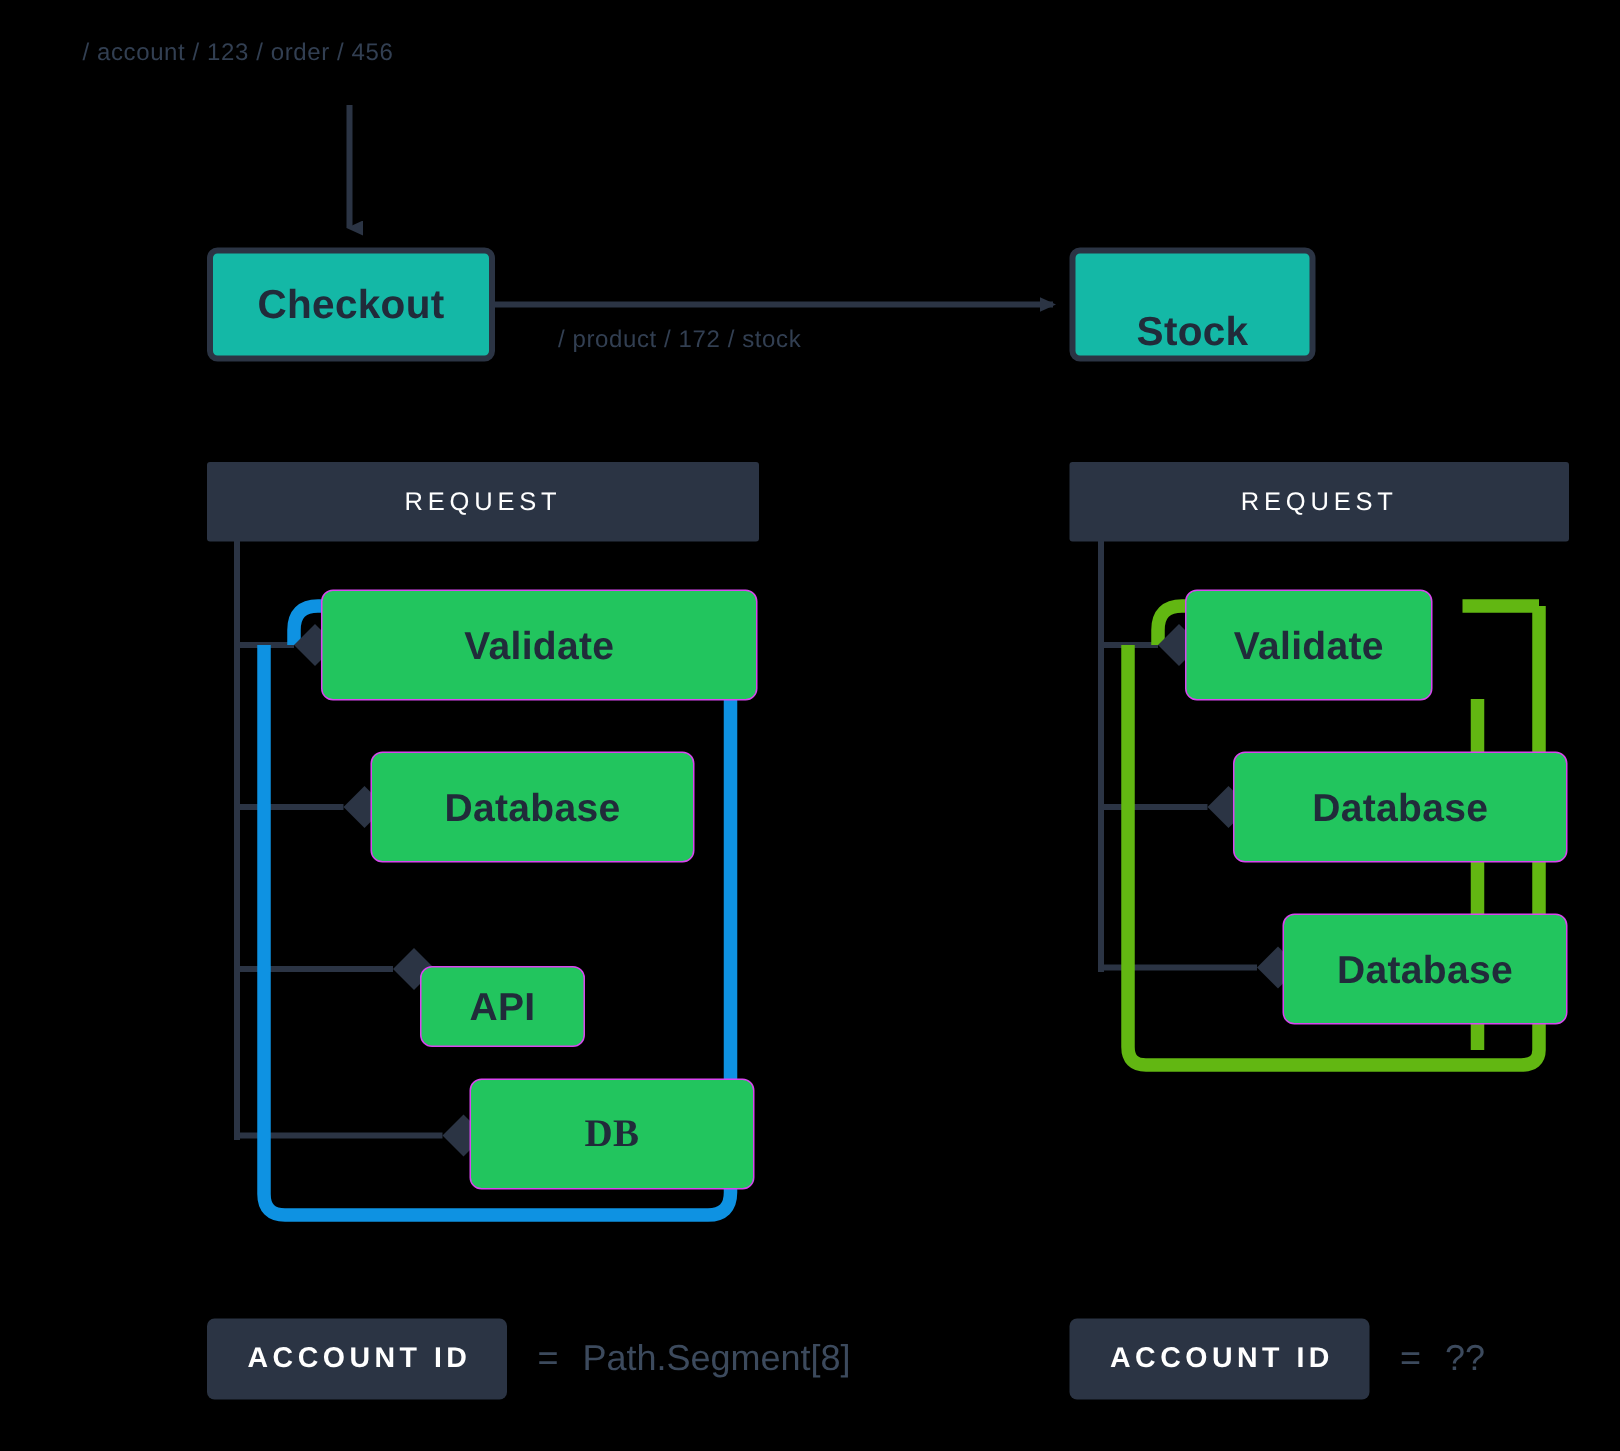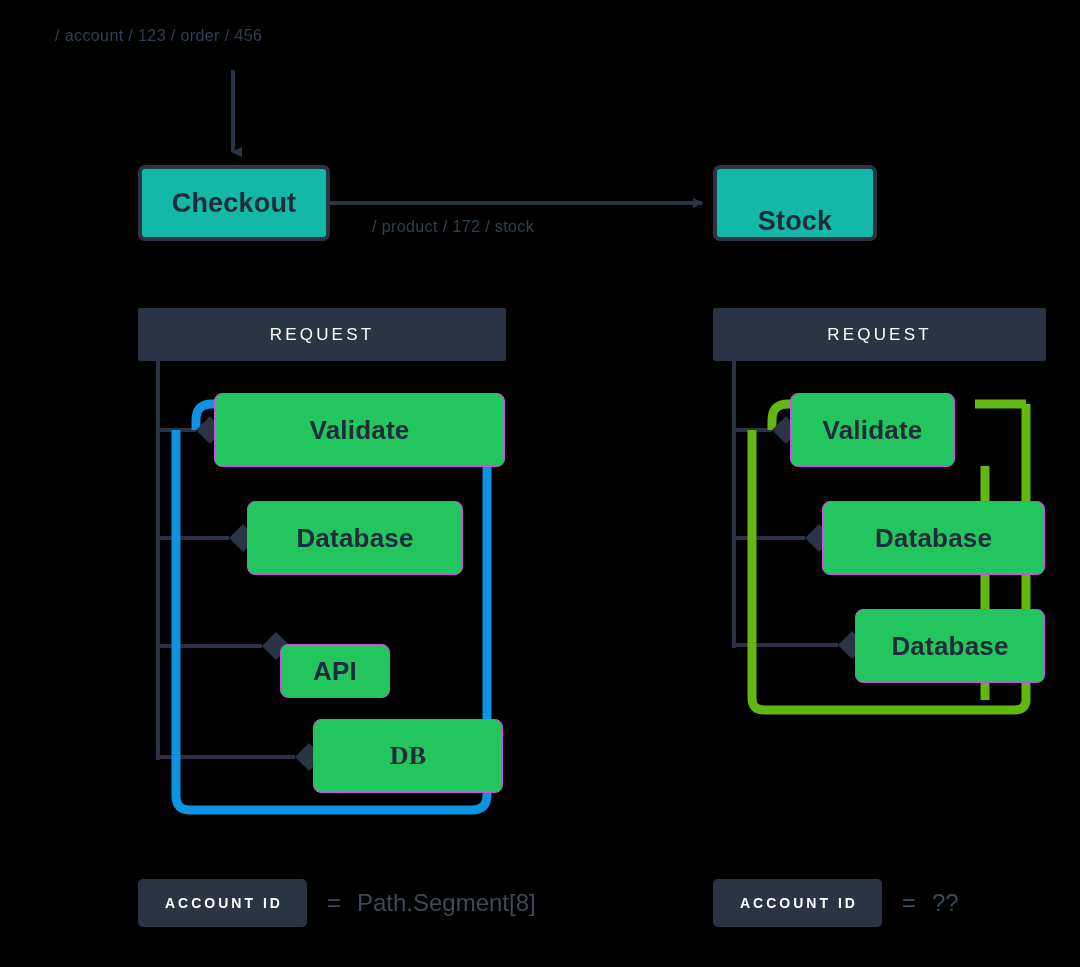--- a/index.html
+++ b/index.html
@@ -87,21 +87,21 @@
     letter-spacing: 0.2px;
     z-index: 3;
   }
 
   
   .legend-row { position: absolute; display: flex; align-items: center; }
   .legend-badge {
     background: #2B3444;
     border-radius: 5px;
     color: #FFFFFF;
-    font-size: 14px;
+    font-size: 19px;
     font-weight: 700;
     letter-spacing: 3px;
     padding: 16px 24px 16px 27px;
     white-space: nowrap;
   }
   .legend-eq {
     color: #3C4A5D;
     font-size: 24px;
     font-weight: 400;
     margin-left: 20px;

